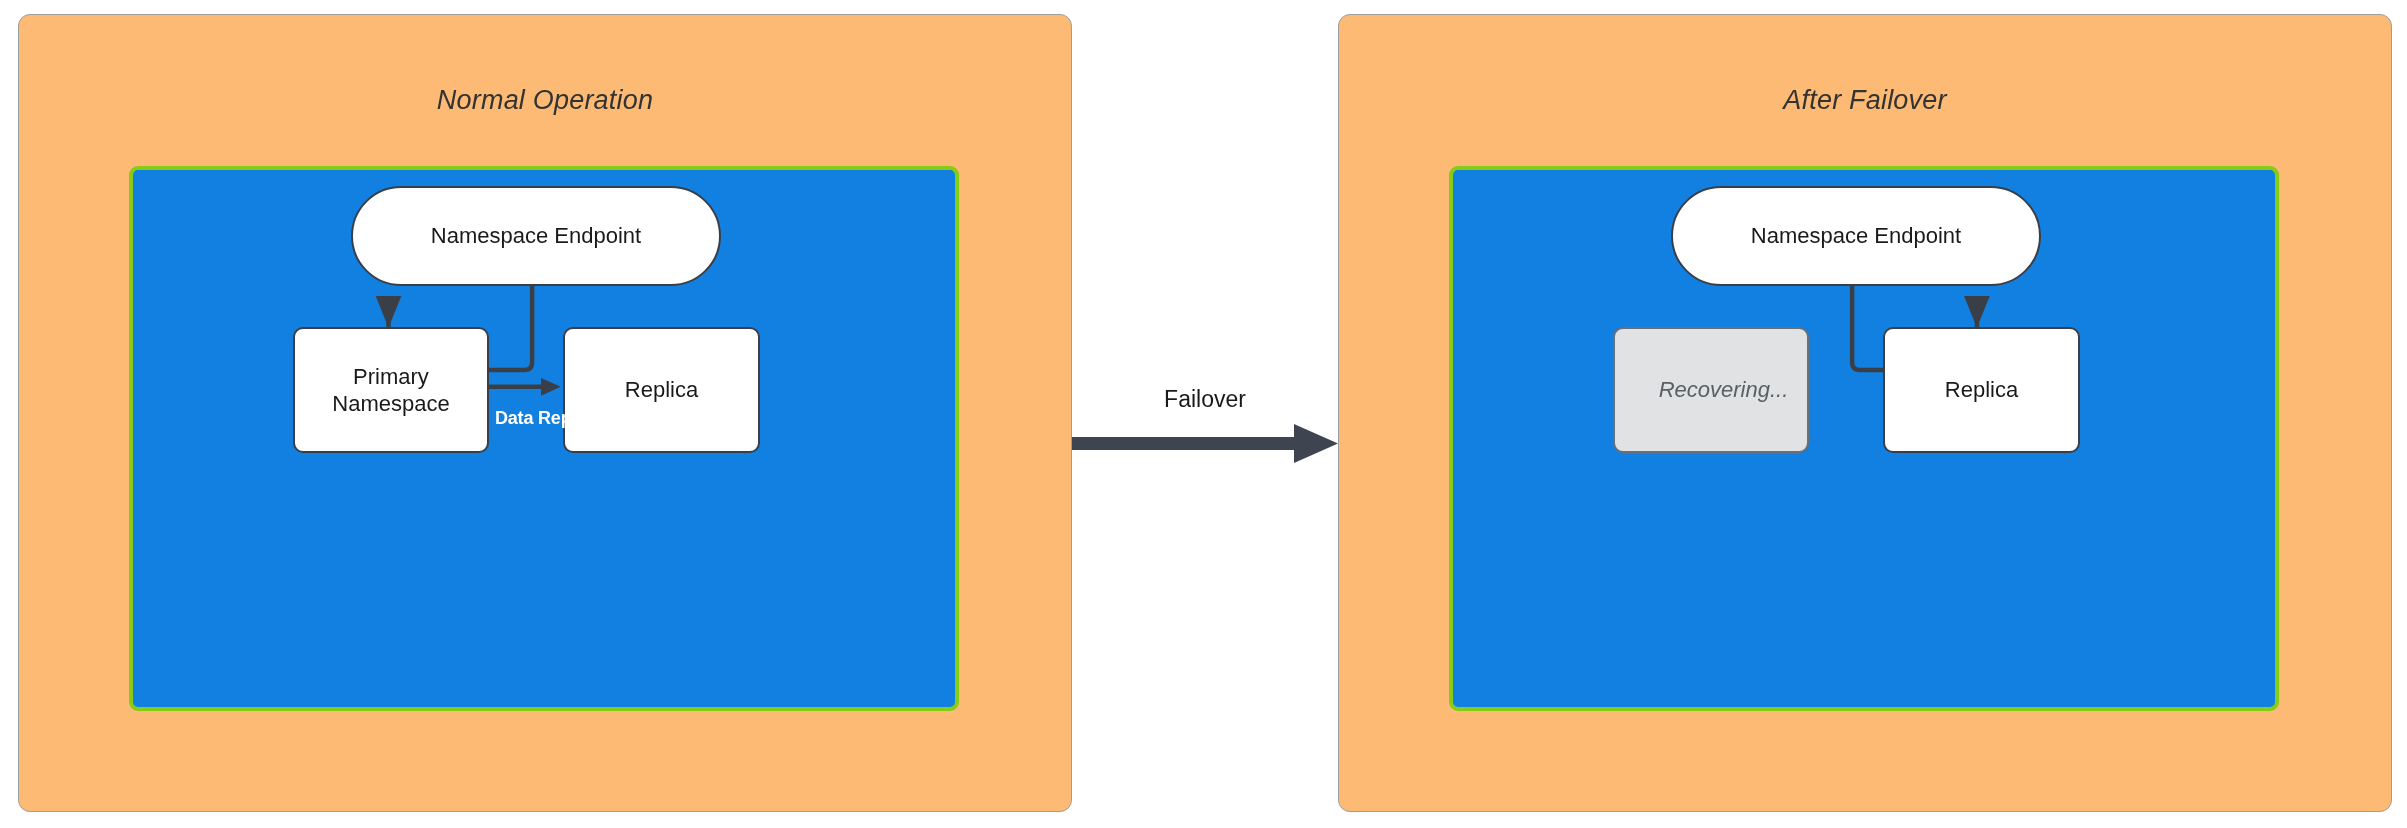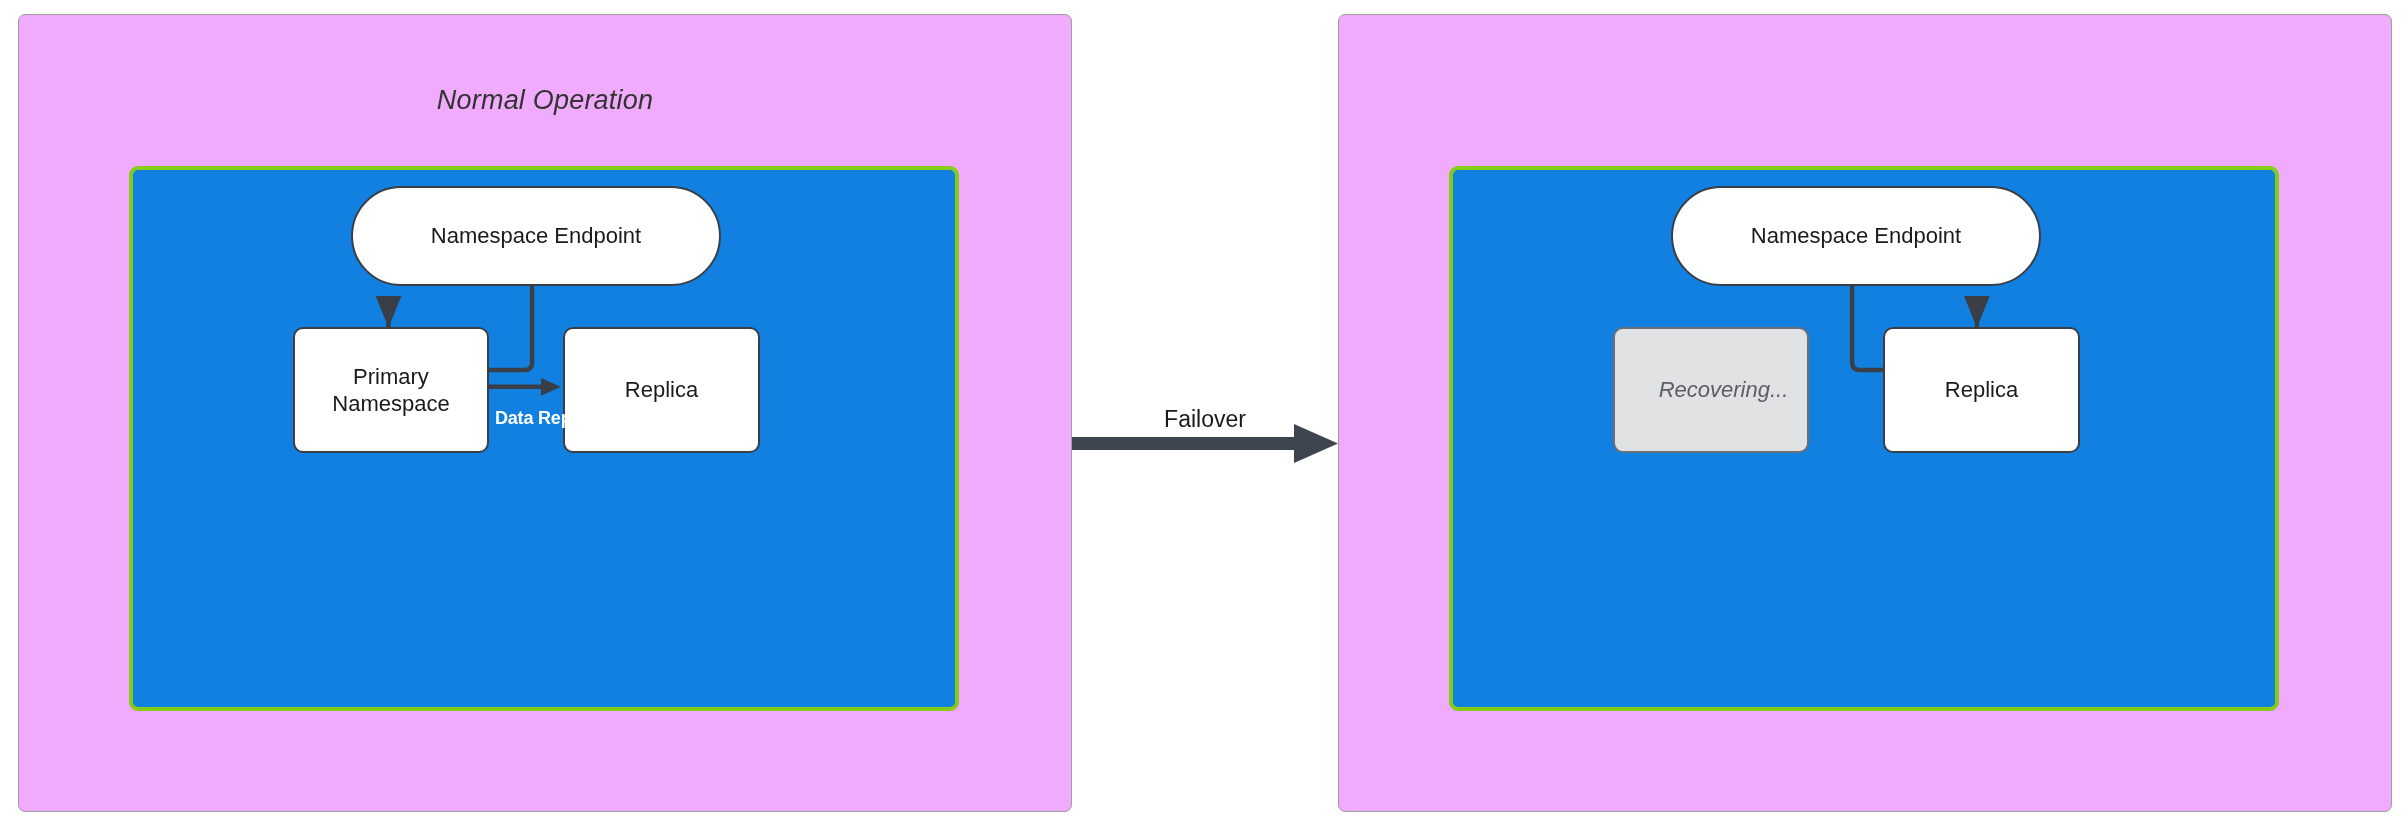--- a/index.html
+++ b/index.html
@@ -19,23 +19,23 @@
     position: absolute;
     left: 0; top: 0;
     width: 2407px;
     height: 828px;
   }
 
   
   .panel {
     position: absolute;
     box-sizing: border-box;
-    background: #f0abfc;
+    background: #fdba74;
     border: 1.5px solid #9e9e9e;
-    border-radius: 7px;
+    border-radius: 12px;
   }
   #panel-normal  { left: 18px;   top: 14px; width: 1054px; height: 798px; }
   #panel-failover{ left: 1338px; top: 14px; width: 1054px; height: 798px; }
 
   .panel-title {
     position: absolute;
     left: 0;
     top: 70px;
     width: 100%;
     text-align: center;
@@ -137,21 +137,20 @@
     height: 110px;
   }
   #failover-label {
     position: absolute;
     left: 0;
     top: 0;
     width: 100%;
     text-align: center;
     font-size: 23px;
     color: #1a1a1a;
-    margin-top: 20px;
   }
   #failover-svg {
     position: absolute;
     left: 0;
     top: 36px;
     width: 266px;
     height: 50px;
     overflow: visible;
   }
   .failover-shaft { fill: #3e4551; }
@@ -201,20 +200,21 @@
   <div id="failover-group">
     <div id="failover-label">Failover</div>
     <svg id="failover-svg" viewBox="0 0 266 50" preserveAspectRatio="none">
       <rect class="failover-shaft" x="0" y="15" width="228" height="13"></rect>
       <polygon class="failover-head" points="266,21.5 222,2 222,41"></polygon>
     </svg>
   </div>
 
   <div class="panel" id="panel-failover">
 
+    <div class="panel-title">After Failover</div>
 
     <div class="blue-box" id="blue-failover">
 
       <svg class="conn-svg" viewBox="0 0 830 545" preserveAspectRatio="none">
         <path class="conn-path" d="M 403 116 L 403 195 Q 403 203 411 203 L 521 203 Q 529 203 529 211 L 529 140"></path>
         <polygon class="conn-arrow" points="529,160 516,128 542,128"></polygon>
       </svg>
 
       <div class="node pill" id="node-endpoint-right">
         <span>Namespace Endpoint</span>

